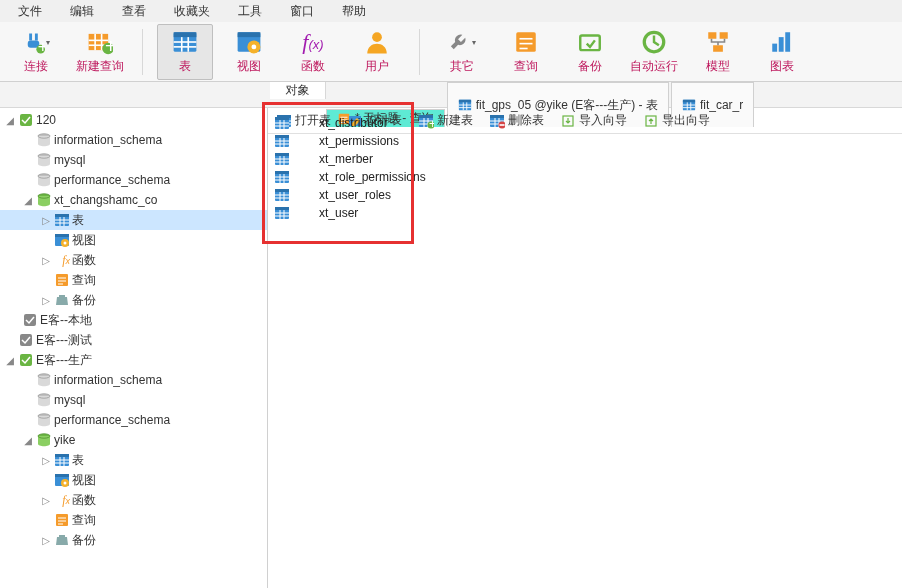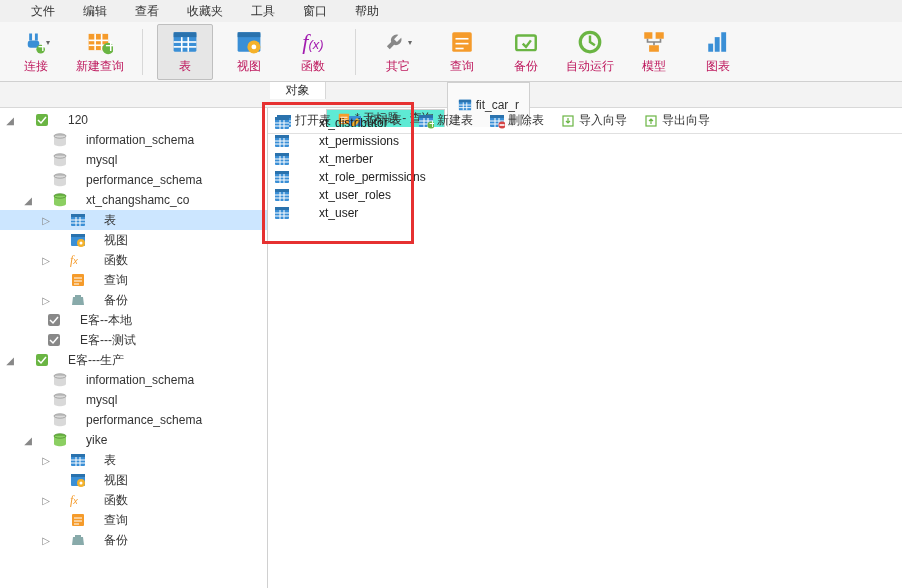--- a/index.html
+++ b/index.html
@@ -1,18 +1,18 @@
 <!DOCTYPE html>
 <html><head>
 <meta charset="utf-8">
 <style>
 * { margin:0; padding:0; box-sizing:border-box; font-family:"Microsoft YaHei","SimSun",sans-serif; font-size:12px; }
 body { background:#fff; width:902px; height:588px; overflow:hidden; }
 
-.menubar { height:22px; background:#f0f0f0; display:flex; align-items:center; padding-left:17px; gap:0; }
+.menubar { height:22px; background:#f0f0f0; display:flex; align-items:center; padding-left:4px; gap:0; }
 .menubar span { padding:2px 14px; color:#333; cursor:default; }
 
 .toolbar { height:60px; background:#f7f7f7; border-bottom:1px solid #d0d0d0; display:flex; align-items:center; padding:0 8px; gap:8px; }
 .tbitem { display:flex; flex-direction:column; align-items:center; justify-content:center; width:56px; height:56px; border-radius:2px; }
 .tbitem.sel { background:#e6e6e6; border:1px solid #bfbfbf; }
 .tbitem .ico { width:28px; height:28px; display:flex; align-items:center; justify-content:center; }
 .tbitem .lbl { font-size:12px; color:#be185d; margin-top:2px; }
 .sep { width:1px; height:46px; background:#d8d8d8; margin:0 6px; }
 
 .tabbar { height:26px; background:#f3f3f3; border-bottom:1px solid #d8d8d8; display:flex; align-items:flex-start; padding-left:270px; }
@@ -25,21 +25,21 @@
 
 .actbar { height:26px; border-bottom:1px solid #e0e0e0; display:flex; align-items:center; padding-left:270px; gap:4px; }
 .actbar .act { display:flex; align-items:center; padding:2px 6px; font-size:12px; color:#333; }
 .actbar .act .ai { width:16px; height:16px; margin-right:3px; }
 
 .main { position:absolute; top:108px; left:0; right:0; bottom:0; display:flex; }
 .tree { width:268px; border-right:1px solid #d0d0d0; background:#fff; overflow:auto; padding-top:2px; }
 .node { display:flex; align-items:center; height:20px; font-size:12px; color:#333; white-space:nowrap; }
 .node.sel { background:#cce6ff; }
 .node .tw { width:12px; height:12px; display:inline-flex; align-items:center; justify-content:center; color:#888; font-size:10px; }
-.node .ic { width:16px; height:16px; margin:0 18px; display:inline-flex; align-items:center; justify-content:flex-start; }
+.node .ic { width:16px; height:16px; margin:0 2px; display:inline-flex; align-items:center; justify-content:flex-end; }
 .node .tx { }
 
 .content { flex:1; position:relative; padding:6px 0 0 6px; }
 .tblist { }
 .tblrow { display:flex; align-items:center; height:18px; font-size:12px; color:#222;gap:25px; }
 .tblrow .ic { width:16px; height:16px; margin-right:4px; }
 .redbox { position:absolute; border:3px solid #e63131; pointer-events:none; }
 
 
 </style>
@@ -204,20 +204,28 @@
         </svg>
       </div>
     <div class="lbl">视图</div>
     </div>
     <div class="tbitem">
     <div class="ico">
         <span style="font:italic 22px serif;color:#a21caf">f<span style="font-size:13px">(x)</span></span>
       </div>
     <div class="lbl">函数</div>
     </div>
+    <div class="tbitem">
+    <div class="ico">
+        <svg width="26" height="26" viewBox="0 0 16 16">
+          <use href="#i-user"></use>
+        </svg>
+      </div>
+    <div class="lbl">用户</div>
+    </div>
     <div class="sep"></div>
     <div class="tbitem">
     <div class="ico">
         <svg width="26" height="26" viewBox="0 0 16 16">
           <use href="#i-wrench"></use>
         </svg>
         <span style="font-size:8px;color:#666;margin-left:1px">▾</span>
       </div>
     <div class="lbl">其它</div>
     </div>
@@ -271,20 +279,26 @@
       <div class="tab first">
    <span class="ti"><svg width="14" height="14" viewBox="0 0 16 16">
             <use href="#i-query"></use>
           </svg></span>
    <span class="lbl">* 无标题 - 查询</span>
       </div>
       <div class="tab">
    <span class="ti"><svg width="14" height="14" viewBox="0 0 16 16">
             <use href="#i-table"></use>
           </svg></span>
+   <span class="lbl">fit_gps_05 @yike (E客---生产) - 表</span>
+      </div>
+      <div class="tab">
+   <span class="ti"><svg width="14" height="14" viewBox="0 0 16 16">
+            <use href="#i-table"></use>
+          </svg></span>
    <span class="lbl">fit_car_r</span>
       </div>
     </div>
 </div>
 
 <div class="actbar" id="actbar">
     <div class="act">
    <span class="ai"><svg width="16" height="16" viewBox="0 0 16 16">
           <use href="#i-table"></use>
         </svg></span>
@@ -405,30 +419,30 @@
       </div>
       <div class="node" style="padding-left:40px">
     <span class="tw">▷</span>
     <span class="ic">
           <svg width="16" height="16" viewBox="0 0 16 16">
             <use href="#i-backup"></use>
           </svg>
         </span>
     <span class="tx">备份</span>
       </div>
-      <div class="node" style="padding-left:16px">
+      <div class="node" style="padding-left:8px">
     <span class="tw"></span>
     <span class="ic">
           <svg width="16" height="16" viewBox="0 0 16 16">
             <use href="#i-conn"></use>
           </svg>
         </span>
     <span class="tx">E客--本地</span>
       </div>
-      <div class="node" style="padding-left:16px">
+      <div class="node" style="padding-left:4px">
     <span class="tw"></span>
     <span class="ic">
           <svg width="16" height="16" viewBox="0 0 16 16">
             <use href="#i-conn"></use>
           </svg>
         </span>
     <span class="tx">E客---测试</span>
       </div>
       <div class="node" style="padding-left:4px">
     <span class="tw">◢</span>

